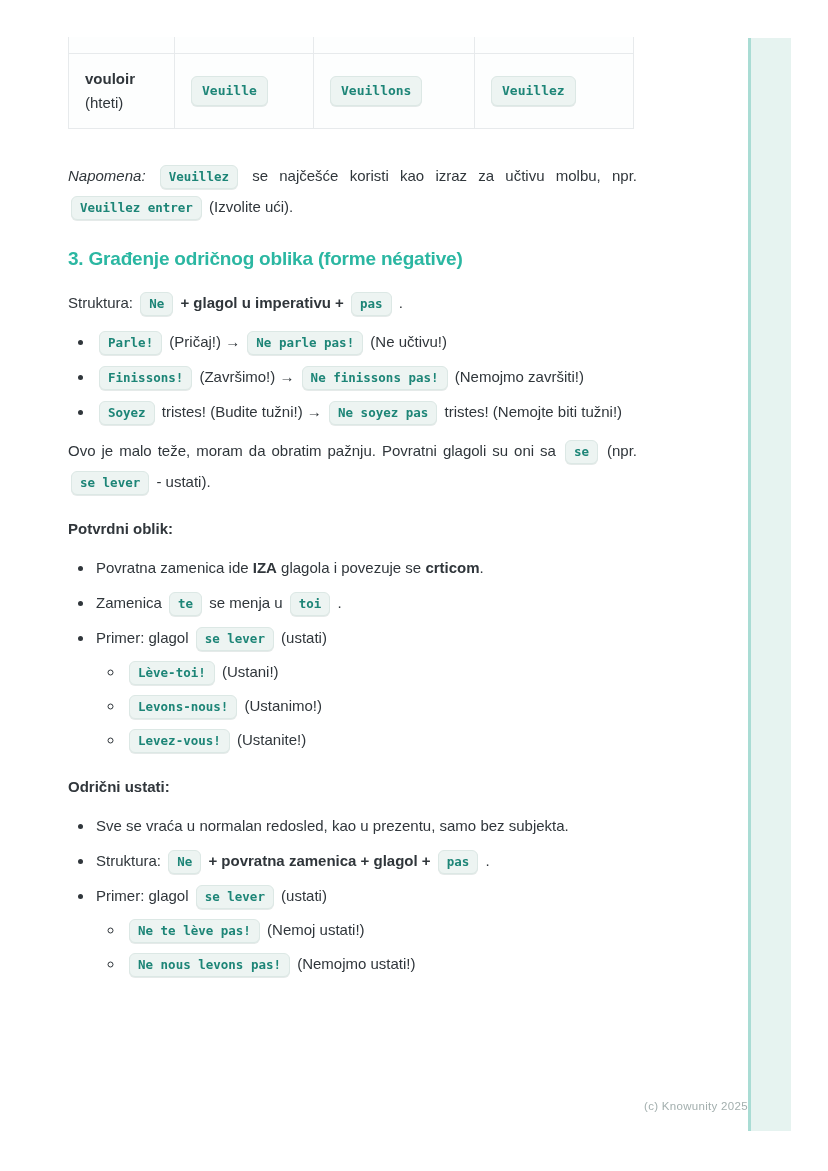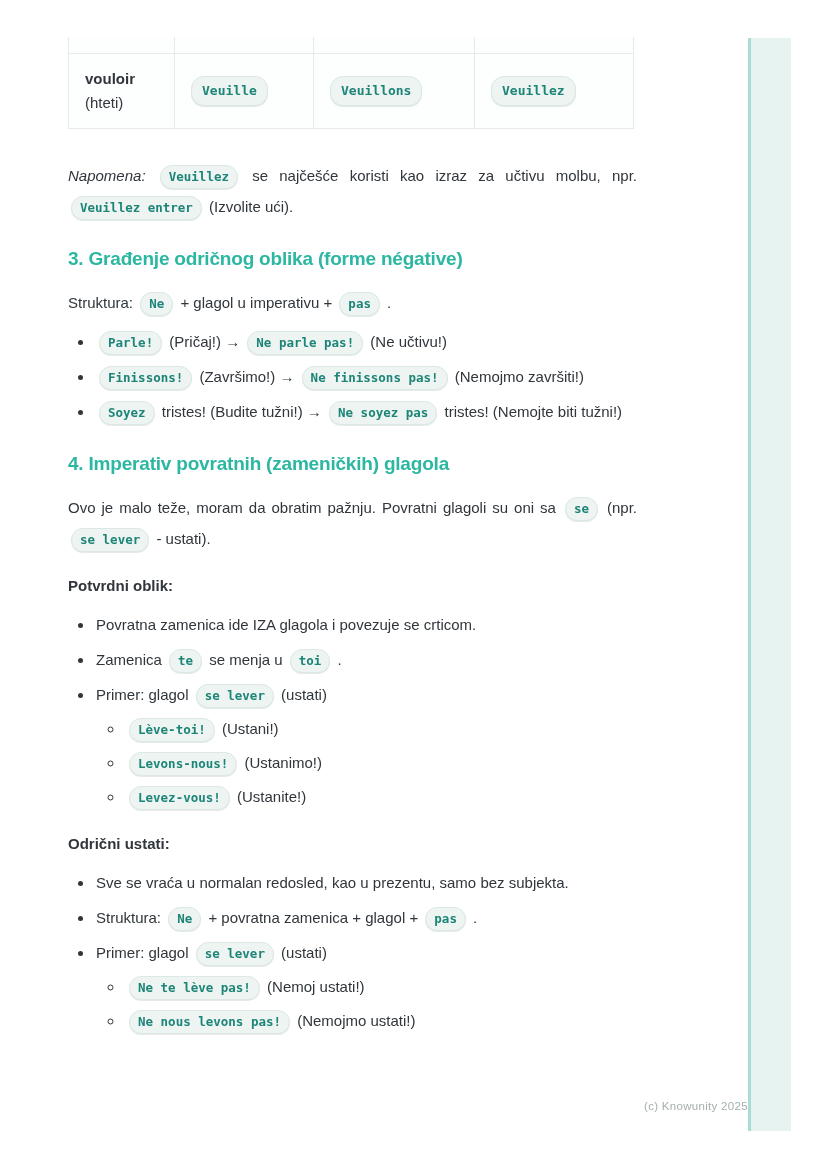--- a/index.html
+++ b/index.html
@@ -47,30 +47,30 @@
   ul { margin: 8px 0 8px; padding-left: 26px; }
   li { line-height: 31px; margin: 4px 0; padding-left: 2px; }
   ul.sub { list-style: circle; margin: 2px 0 2px; padding-left: 28px; }
   ul.sub li { margin: 3px 0; }
   .seg-code {
     font-family: "DejaVu Sans Mono", "Liberation Mono", monospace;
     font-size: 12.5px; font-weight: bold;
     color: var(--code-text);
     background: var(--code-bg);
     border: 1px solid #dce8e5;
-    border-radius: 13px;
+    border-radius: 6px;
     padding: 2px 8px 3px;
     margin: 0 3px;
     white-space: nowrap;
     display: inline-block;
     line-height: 17px;
     vertical-align: baseline;
     box-shadow: 0 1px 0 rgba(160,180,175,0.28);
   }
-  .seg-bold { font-weight: normal; }
+  .seg-bold { font-weight: bold; }
   .seg-italic { font-style: italic; }
   .table-wrap { margin-bottom: 31px; }
   table { border-collapse: collapse; table-layout: fixed; width: 565px; }
   td { border: 1px solid #e7eaec; padding: 13px 16px; vertical-align: middle; background: #fdfefe; }
   tr.cut td { border-top: none; height: 16px; padding: 0 16px; }
   .verb-name { font-weight: bold; line-height: 24px; }
   .verb-translation { line-height: 24px; }
   .table-wrap .seg-code { padding: 5px 10px 6px; font-size: 13px; margin: 0; }
 </style>
 </head>
@@ -121,21 +121,20 @@
 
 
   <p class="structure-line"><span class="seg-text">Struktura: </span><span class="seg-code">Ne</span><span class="seg-bold"> + glagol u imperativu + </span><span class="seg-code">pas</span><span class="seg-text"> .</span></p>
 
   <ul>
     <li><span class="seg-code">Parle!</span><span class="seg-text"> (Pričaj!) → </span><span class="seg-code">Ne parle pas!</span><span class="seg-text"> (Ne učtivu!)</span></li>
     <li><span class="seg-code">Finissons!</span><span class="seg-text"> (Završimo!) → </span><span class="seg-code">Ne finissons pas!</span><span class="seg-text"> (Nemojmo završiti!)</span></li>
     <li><span class="seg-code">Soyez</span><span class="seg-text"> tristes! (Budite tužni!) → </span><span class="seg-code">Ne soyez pas</span><span class="seg-text"> tristes! (Nemojte biti tužni!)</span></li>
   </ul>
 
-  <div class="section-title">4. Imperativ povratnih (zameničkih) glagola</div>
 
   <p class="justify"><span class="seg-text">Ovo je malo teže, moram da obratim pažnju. Povratni glagoli su oni sa </span><span class="seg-code">se</span><span class="seg-text"> (npr. </span><span class="seg-code">se lever</span><span class="seg-text"> - ustati).</span></p>
 
   <p class="bold-label">Potvrdni oblik:</p>
 
   <ul>
     <li><span class="seg-text">Povratna zamenica ide </span><span class="seg-bold">IZA</span><span class="seg-text"> glagola i povezuje se </span><span class="seg-bold">crticom</span><span class="seg-text">.</span></li>
     <li><span class="seg-text">Zamenica </span><span class="seg-code">te</span><span class="seg-text"> se menja u </span><span class="seg-code">toi</span><span class="seg-text"> .</span></li>
     <li>
       <span><span class="seg-text">Primer: glagol </span><span class="seg-code">se lever</span><span class="seg-text"> (ustati)</span></span>

